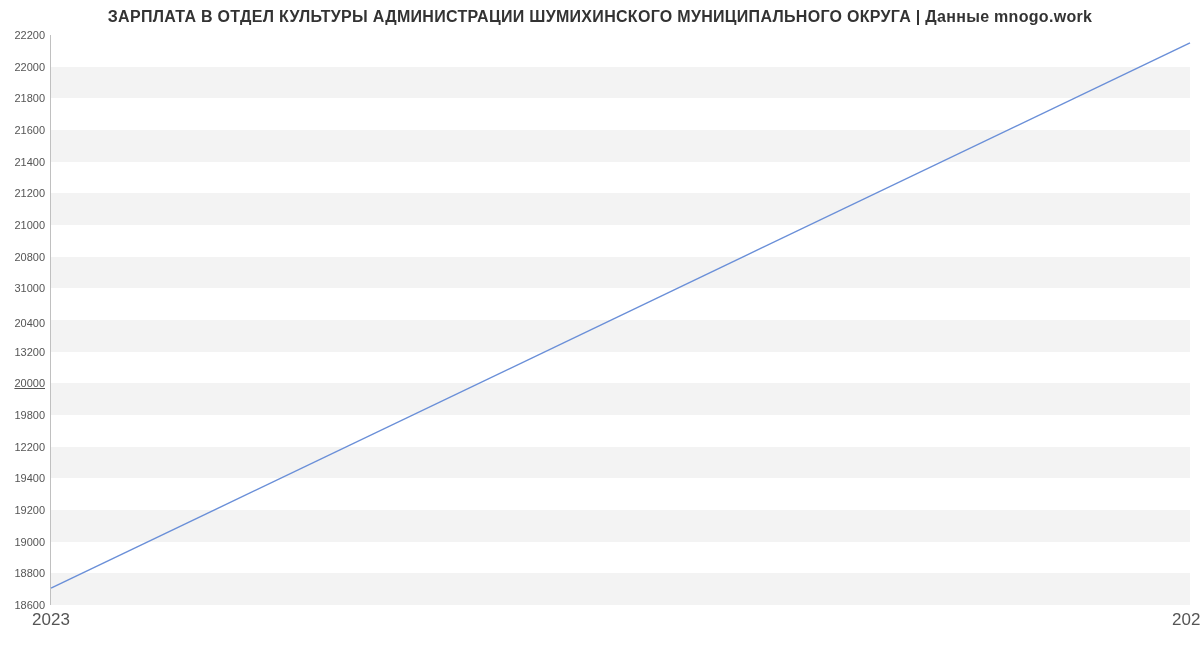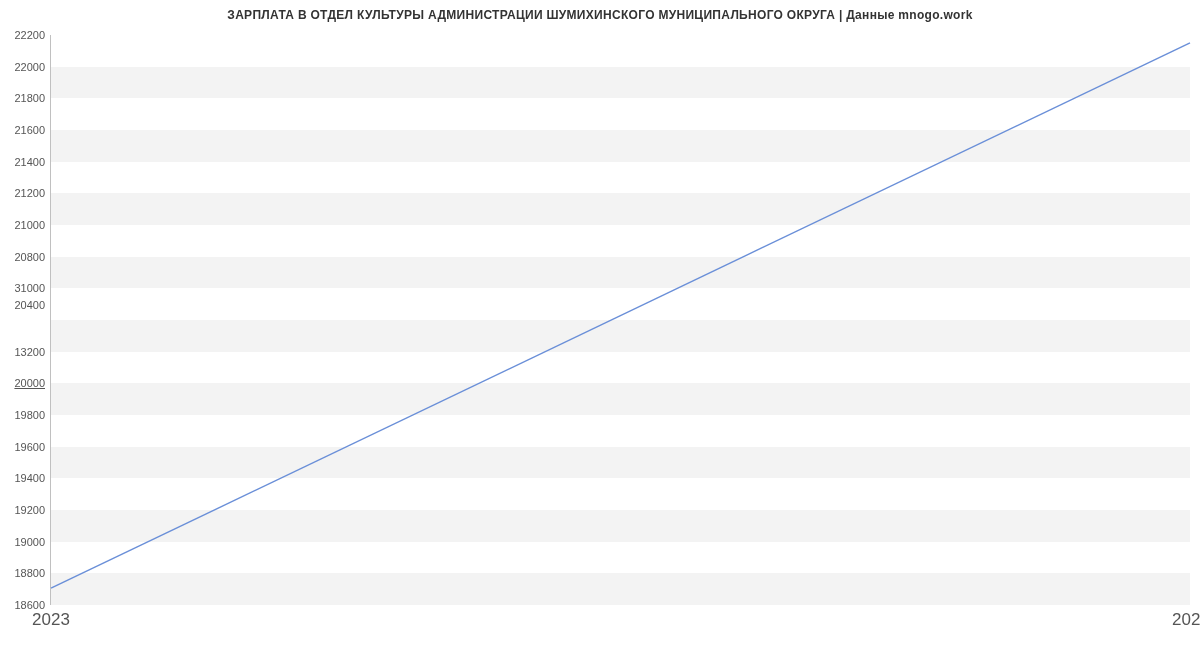--- a/index.html
+++ b/index.html
@@ -7,21 +7,21 @@
       width: 1200px;
       height: 650px;
       background: #ffffff;
       font-family: Verdana, Geneva, sans-serif;
       font-size: 11px;
       color: #333333;
       position: relative;
     }
     .chart-title {
       text-align: center;
-      font-size: 12px;
+      font-size: 16px;
       font-weight: bold;
       color: #333333;
       padding-top: 8px;
       letter-spacing: 0.3px;
     }
     .plot-container {
       position: absolute;
       left: 50px;
       top: 35px;
       width: 1140px;
@@ -90,25 +90,25 @@
       <div class="grid-band" style="top: 475px; height: 31.6667px;"></div>
       <div class="grid-band" style="top: 538.333px; height: 31.6667px;"></div>
     <svg class="line-svg" id="line-svg" viewBox="0 0 1140 570" preserveAspectRatio="none">
       <polyline id="series-poly" class="series-line" points="0,554.1666666666666 1140,7.916666666666629" style="stroke: rgb(106, 143, 216);"></polyline>
     </svg>
   <div class="y-tick-label" style="top: 570px;">18600</div>
       <div class="y-tick-label" style="top: 538.333px;">18800</div>
       <div class="y-tick-label" style="top: 506.667px;">19000</div>
       <div class="y-tick-label" style="top: 475px;">19200</div>
       <div class="y-tick-label" style="top: 443.333px;">19400</div>
-      <div class="y-tick-label" style="top: 411.667px;">19600</div>
+      <div class="y-tick-label" style="top: 411.667px;">12200</div>
       <div class="y-tick-label" style="top: 380px;">19800</div>
       <div class="y-tick-label" style="top: 348.333px; text-decoration: underline;">20000</div>
       <div class="y-tick-label" style="top: 316.667px;">13200</div>
-      <div class="y-tick-label" style="top: 270px;">20400</div>
+      <div class="y-tick-label" style="top: 288px;">20400</div>
       <div class="y-tick-label" style="top: 253.333px;">31000</div>
       <div class="y-tick-label" style="top: 221.667px;">20800</div>
       <div class="y-tick-label" style="top: 190px;">21000</div>
       <div class="y-tick-label" style="top: 158.333px;">21200</div>
       <div class="y-tick-label" style="top: 126.667px;">21400</div>
       <div class="y-tick-label" style="top: 95px;">21600</div>
       <div class="y-tick-label" style="top: 63.3333px;">21800</div>
       <div class="y-tick-label" style="top: 31.6667px;">22000</div>
       <div class="y-tick-label" style="top: 0px;">22200</div>
       <div class="x-tick-label" style="left: 0px;">2023</div>

